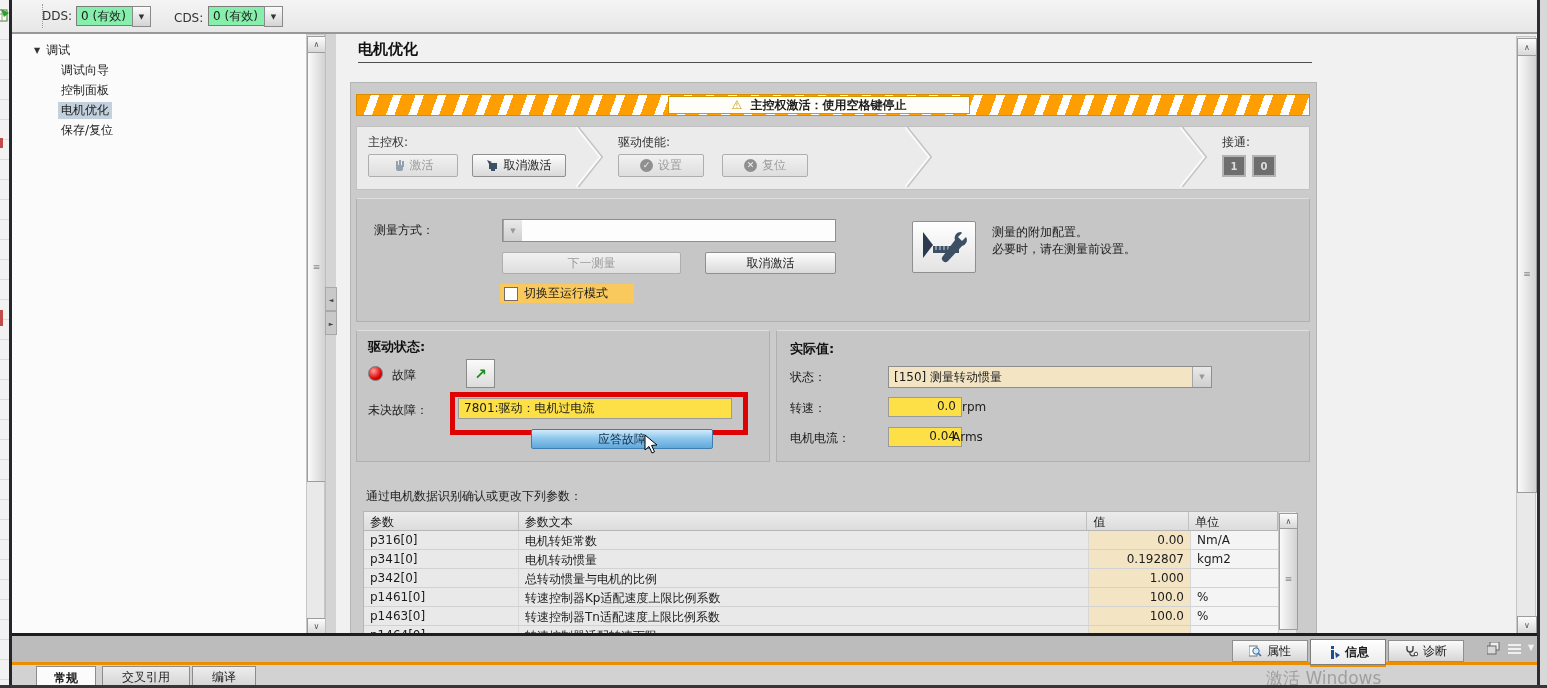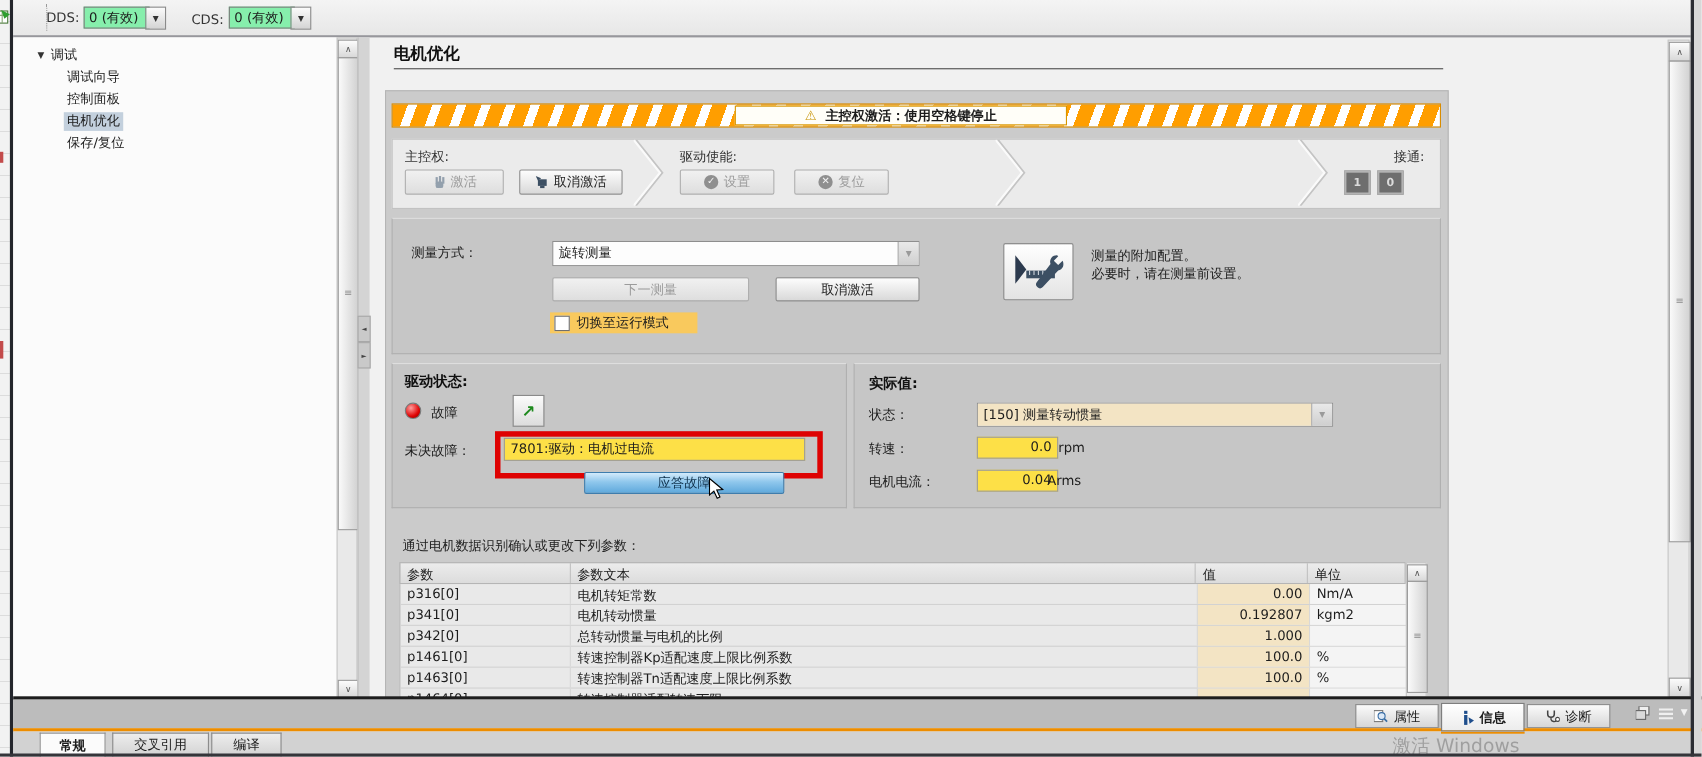--- a/index.html
+++ b/index.html
@@ -190,28 +190,27 @@
   <span class="abs cb-label" style="left:618px;">驱动使能:</span>
   <div class="abs btn disabled" style="left:618px;top:154px;width:84px;height:21px;">
     <span class="circle-ic">✓</span>
     <span>设置</span>
   </div>
   <div class="abs btn disabled" style="left:722px;top:154px;width:84px;height:21px;">
     <span class="circle-ic">✕</span>
     <span>复位</span>
   </div>
 
-  <span class="abs cb-label" style="left:1222px;margin-left:45px;">接通:</span>
+  <span class="abs cb-label" style="left:1222px;">接通:</span>
   <div class="abs sq-io" style="left:1222px;top:155px;">1</div>
   <div class="abs sq-io" style="left:1252px;top:155px;">0</div>
 
   <div class="abs secbox" style="left:356px;top:198px;width:952px;height:122px;"></div>
   <span class="abs" style="left:374px;top:222px;">测量方式：</span>
   <div class="abs dd" style="left:502px;top:219px;width:332px;height:21px;">
-    <div class="dd-text">旋转测量</div>
     <div class="dd-arrow">▼</div>
   </div>
   <div class="abs btn disabled" style="left:502px;top:252px;width:177px;height:20px;">下一测量</div>
   <div class="abs btn" style="left:705px;top:252px;width:129px;height:20px;">取消激活</div>
   <div class="abs chkwrap" style="left:500px;top:284px;width:126px;height:19px;">
     <span class="chkbox"></span>
     <span>切换至运行模式</span>
   </div>
   <div class="abs btn" style="left:912px;top:221px;width:62px;height:50px;background:linear-gradient(#ffffff,#e3e3e3);">
     <svg width="46" height="34">

